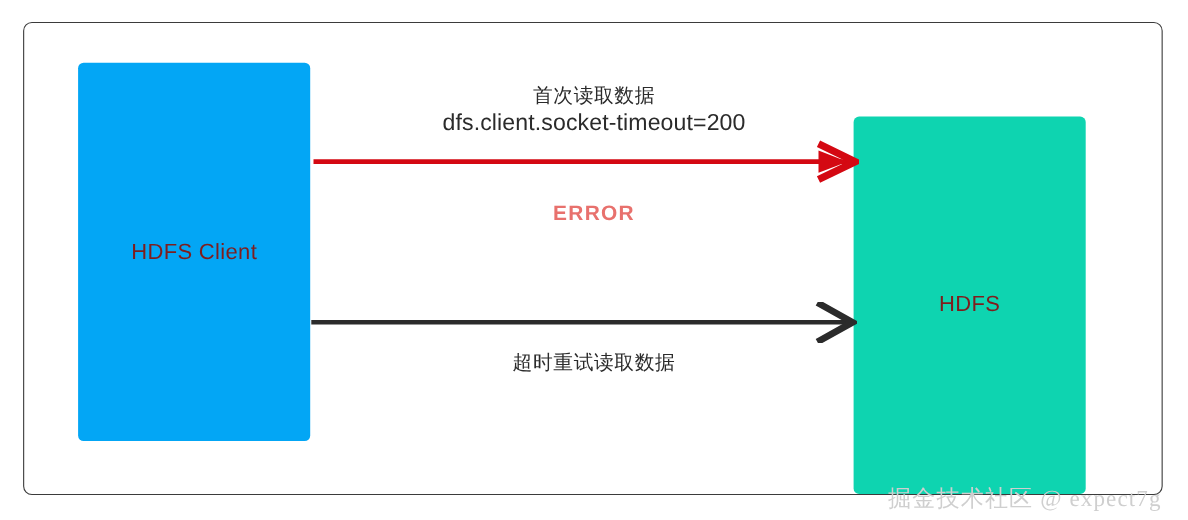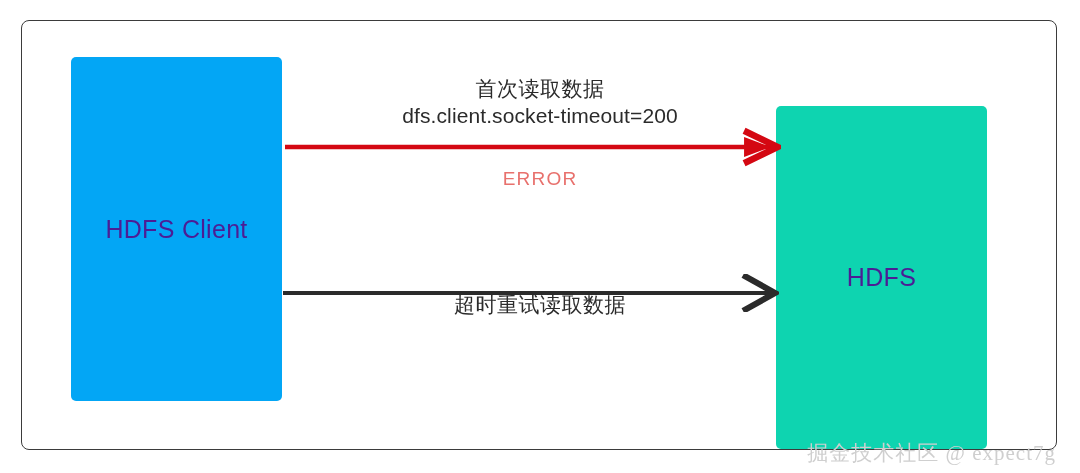--- a/index.html
+++ b/index.html
@@ -38,22 +38,22 @@
   }
 
   
   .node {
     position: absolute;
     box-sizing: border-box;
     border-radius: 5px;
     display: flex;
     align-items: center;
     justify-content: center;
-    color: #4c1d95;
-    font-size: 25px;
+    color: #7f1d1d;
+    font-size: 20px;
     font-weight: 400;
     letter-spacing: 0.3px;
   }
   .node-client {
     left: 71px;
     top: 57px;
     width: 211px;
     height: 344px;
     background: #03A6F5;
   }
@@ -78,49 +78,49 @@
 
   
   .flow-label {
     position: absolute;
     text-align: center;
     color: #2b2b2b;
     line-height: 1.28;
     white-space: nowrap;
   }
   .flow-label .line-cn {
-    font-size: 21px;
+    font-size: 18px;
     letter-spacing: 0.5px;
   }
   .flow-label .line-cfg {
     font-size: 21px;
     letter-spacing: 0.1px;
   }
 
   .label-top {
     left: 290px;
     top: 76px;
     width: 500px;
   }
   .label-bottom {
     left: 290px;
-    top: 292px;
+    top: 318px;
     width: 500px;
     font-family: Liberation Serif, serif;
   }
 
   .error-badge {
     position: absolute;
     left: 290px;
-    top: 168px;
+    top: 184px;
     width: 500px;
     text-align: center;
     color: #E8716D;
     font-size: 19px;
-    font-weight: normal;
+    font-weight: bold;
     letter-spacing: 1.2px;
   }
 
   
   .watermark {
     position: absolute;
     right: 24px;
     bottom: 6px;
     color: #cfcfcf;
     font-size: 21px;

